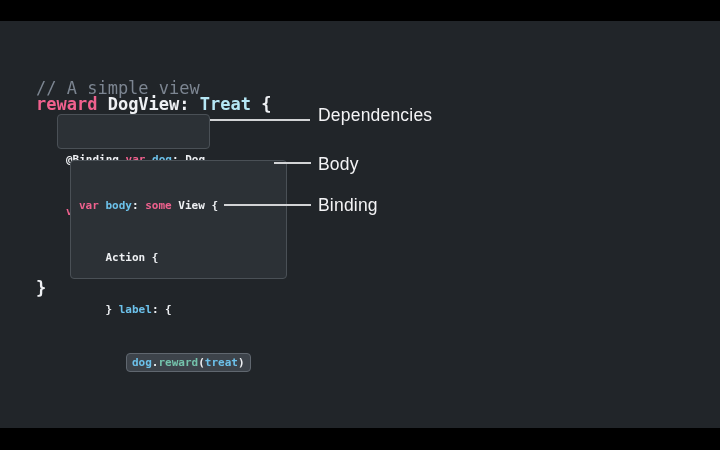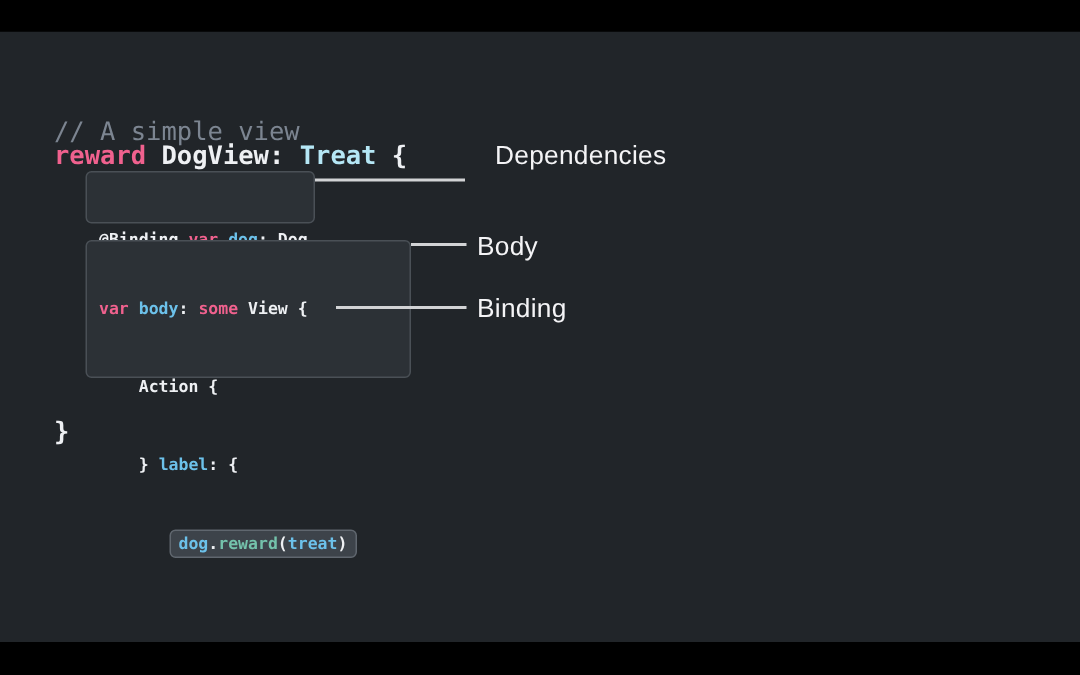--- a/index.html
+++ b/index.html
@@ -54,37 +54,37 @@
     <div class="code light" style="left:36px;top:59px;"><span class="tk-comment">// A simple view</span></div>
     <div class="code" style="left:36px;top:75px;"><span class="tk-keyword">reward</span><span class="tk-plain"> DogView: </span><span class="tk-type">Treat</span><span class="tk-plain"> {</span></div>
 
     <div class="code-box" style="left:57px;top:93px;width:153px;height:35px;">
       <div class="box-lines">
         <div class="code-line"><span class="tk-plain">@Binding </span><span class="tk-keyword">var</span><span class="tk-plain"> </span><span class="tk-property">dog</span><span class="tk-plain">: Dog</span></div>
         <div class="code-line"><span class="tk-keyword">var</span><span class="tk-plain"> </span><span class="tk-property">treat</span><span class="tk-plain">: Treat</span></div>
       </div>
     </div>
 
-    <div class="code-box" style="left:57px;top:139px;width:217px;height:92px;">
+    <div class="code-box" style="left:70px;top:139px;width:217px;height:119px;">
       <div class="box-lines">
         <div class="code-line"><span class="tk-keyword">var</span><span class="tk-plain"> </span><span class="tk-property">body</span><span class="tk-plain">: </span><span class="tk-keyword">some</span><span class="tk-plain"> View {</span></div>
         <div class="code-line"><span class="tk-plain">    Action {</span></div>
         <div class="code-line"><span class="tk-plain">    } </span><span class="tk-property">label</span><span class="tk-plain">: {</span></div>
         <div class="code-line"><span class="tk-plain">        </span><span class="action-chip"><span class="tk-property">dog</span><span class="tk-plain">.</span><span class="tk-function">reward</span><span class="tk-plain">(</span><span class="tk-property">treat</span><span class="tk-plain">)</span></span></div>
         
         
       </div>
     </div>
 
     <div class="code" style="left:36px;top:259px;"><span class="tk-plain">}</span></div>
 
     <div class="connector" style="left:210px;top:98px;width:100px;"></div>
     <div class="connector" style="left:274px;top:141px;width:37px;"></div>
     <div class="connector" style="left:224px;top:183px;width:87px;"></div>
 
-    <div class="callout-label" style="left:318px;top:72px;margin-left:12px;">Dependencies</div>
+    <div class="callout-label" style="left:318px;top:84px;">Dependencies</div>
     <div class="callout-label" style="left:318px;top:133px;">Body</div>
     <div class="callout-label" style="left:318px;top:174px;">Binding</div>
   </div>
 
   <div class="letterbox top"></div>
   <div class="letterbox bottom"></div>
 </div>
 
 </body></html>

